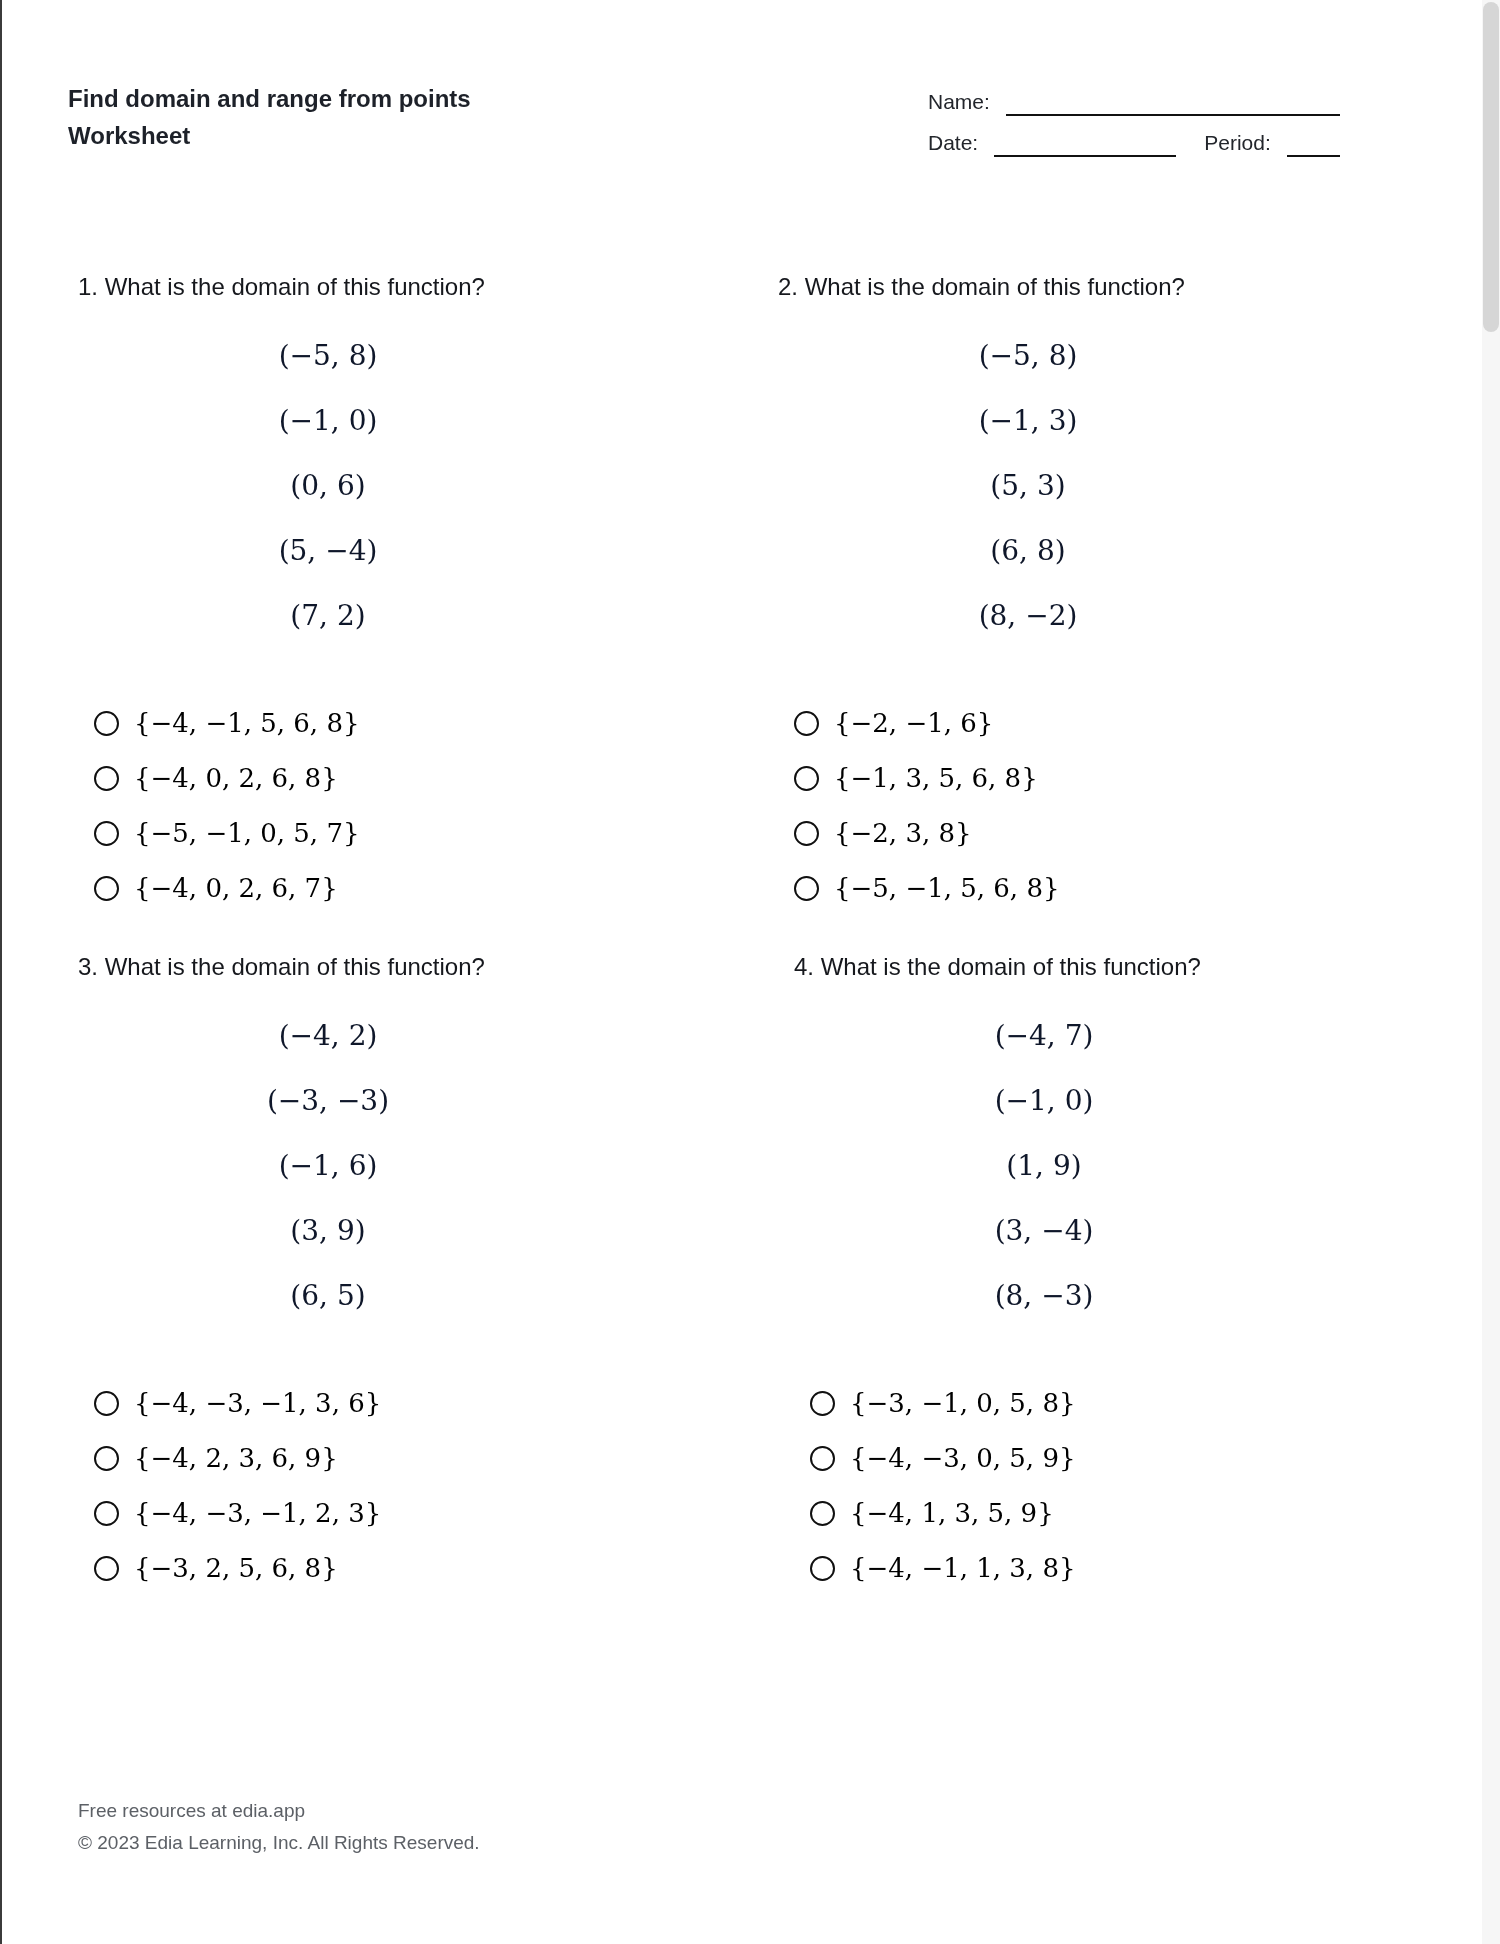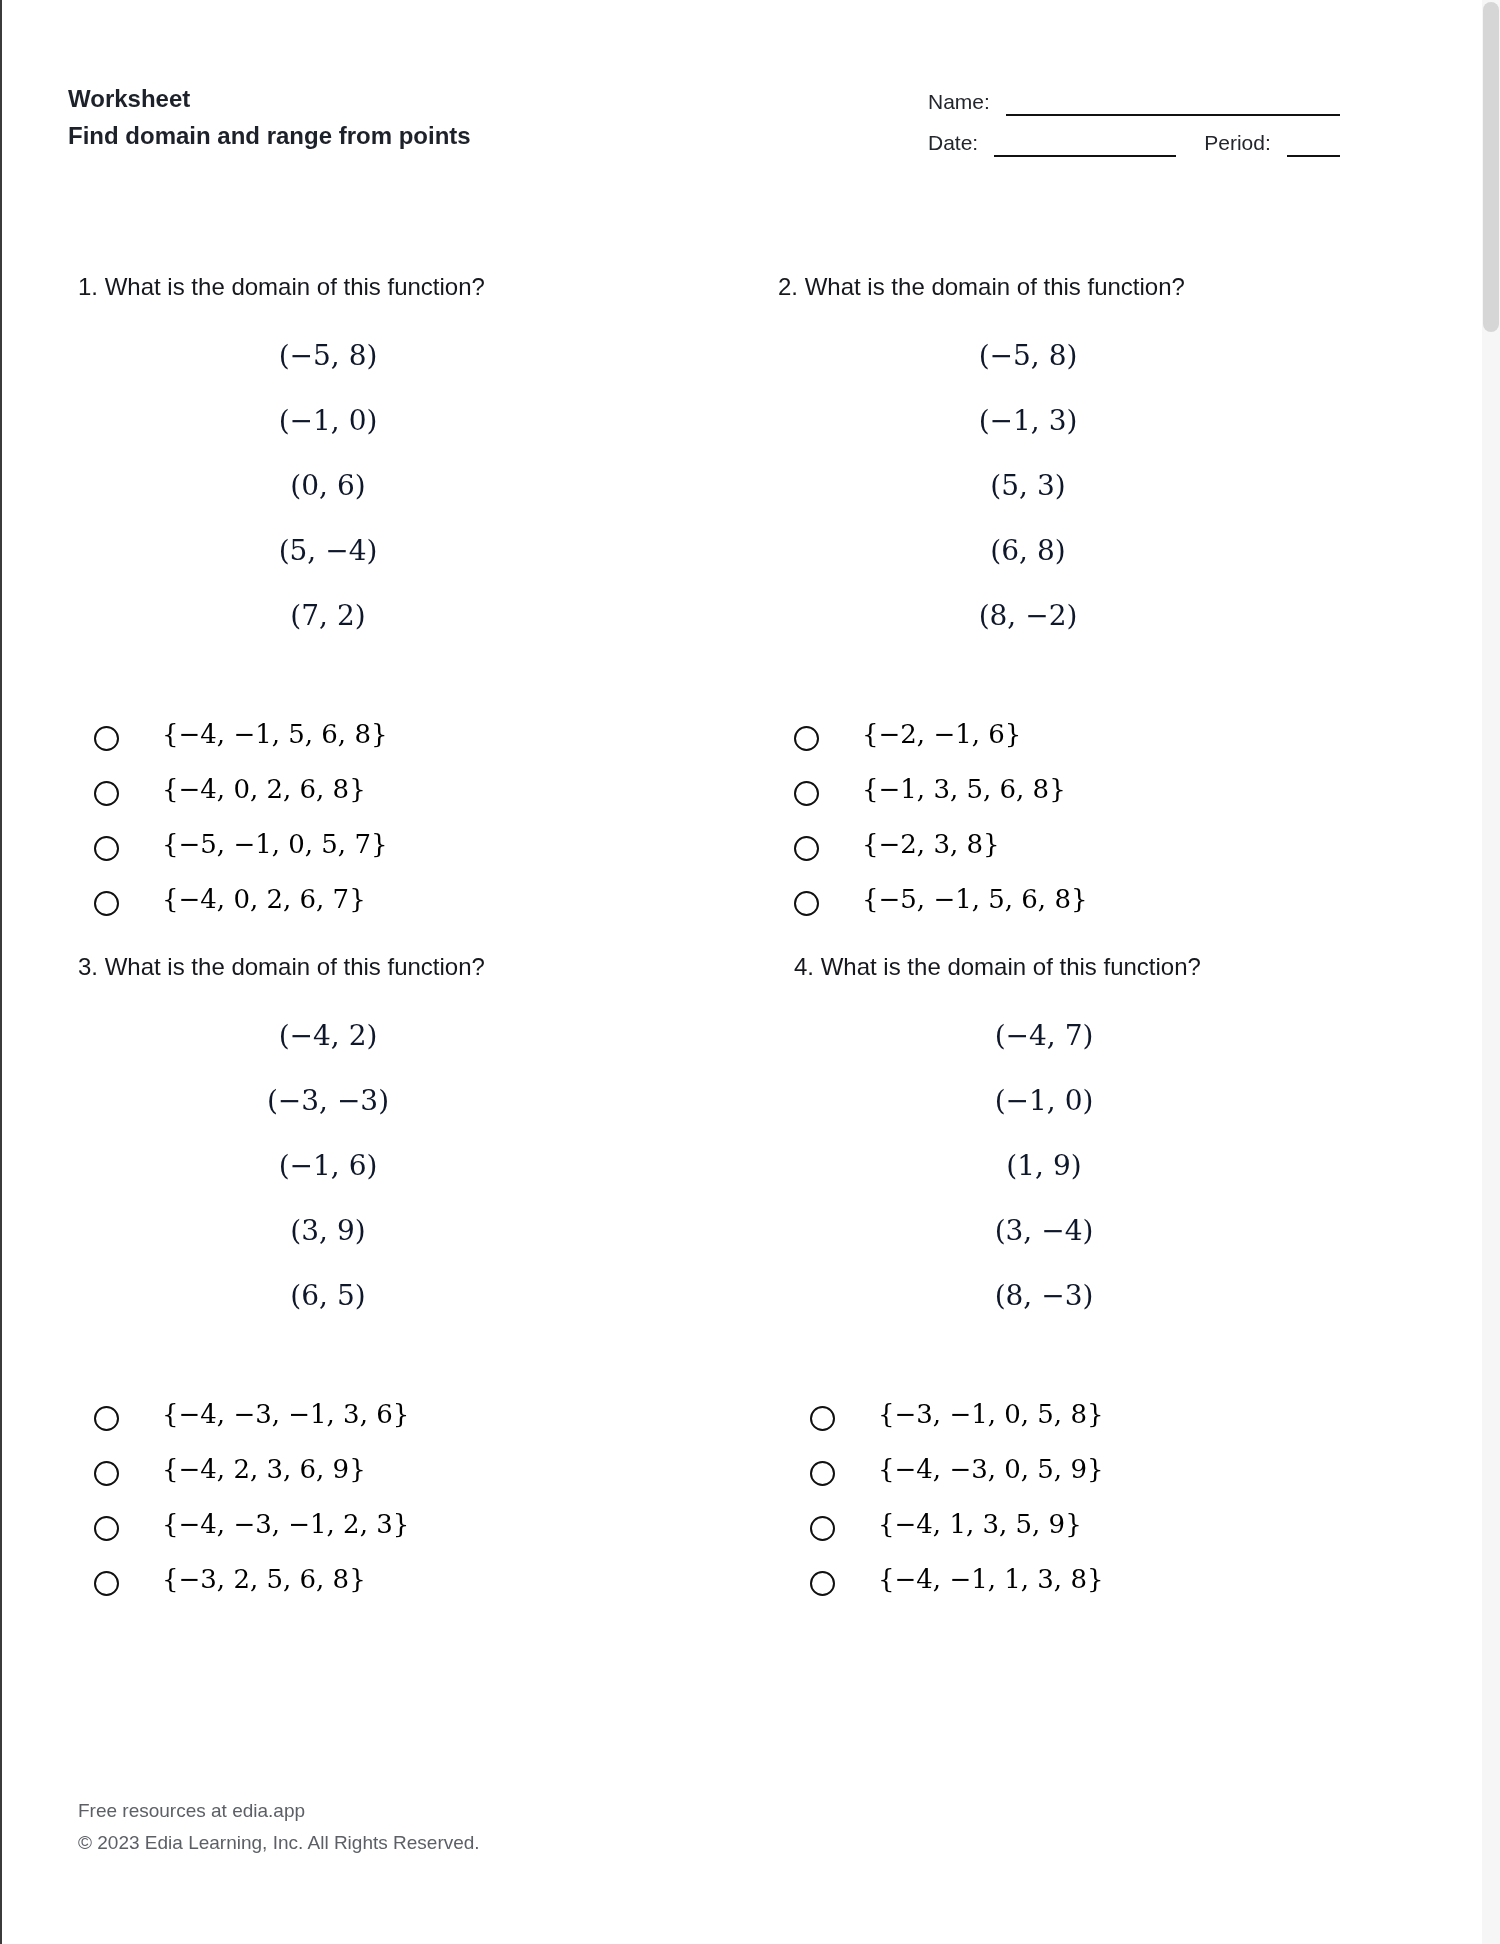--- a/index.html
+++ b/index.html
@@ -44,21 +44,21 @@
   #q3 { left: 78px;  top: 950px; }
   #q4 { left: 794px; top: 950px; }
   .q-label { font-size: 24px; line-height: 34px; color: #16181d; }
   .points {
     margin-top: 19px; text-align: center;
     font-family: "DejaVu Serif", "Liberation Serif", serif;
     font-size: 28px; color: #0f172a;
   }
   .point { height: 65px; line-height: 65px; }
   .options { margin-top: 48px; padding-left: 16px; }
-  .option { display: flex; align-items: flex-end; height: 55px; gap: 28px; }
+  .option { display: flex; align-items: center; height: 55px; }
   .radio {
     width: 25px; height: 25px; box-sizing: border-box;
     border: 2.5px solid #101010; border-radius: 50%;
     background: #ffffff; flex: none;
   }
   .option-text {
     margin-left: 15px;
     font-family: "DejaVu Serif", "Liberation Serif", serif;
     font-size: 26px; color: #000000;
     padding-bottom: 2px;
@@ -80,22 +80,22 @@
     border-radius: 8px; background: #d6d6d6;
   }
 </style>
 </head>
 <body>
 
 <div>
   <div class="left-edge"></div>
 
   <div class="title-block">
+    <div>Find domain and range from points</div>
     <div>Worksheet</div>
-    <div>Find domain and range from points</div>
   </div>
 
   <div class="fields">
     <div class="field-row">
       <span class="field-label">Name:</span>
       <span class="blank grow"></span>
     </div>
     <div class="field-row">
       <span class="field-label">Date:</span>
       <span class="blank date-line"></span>

